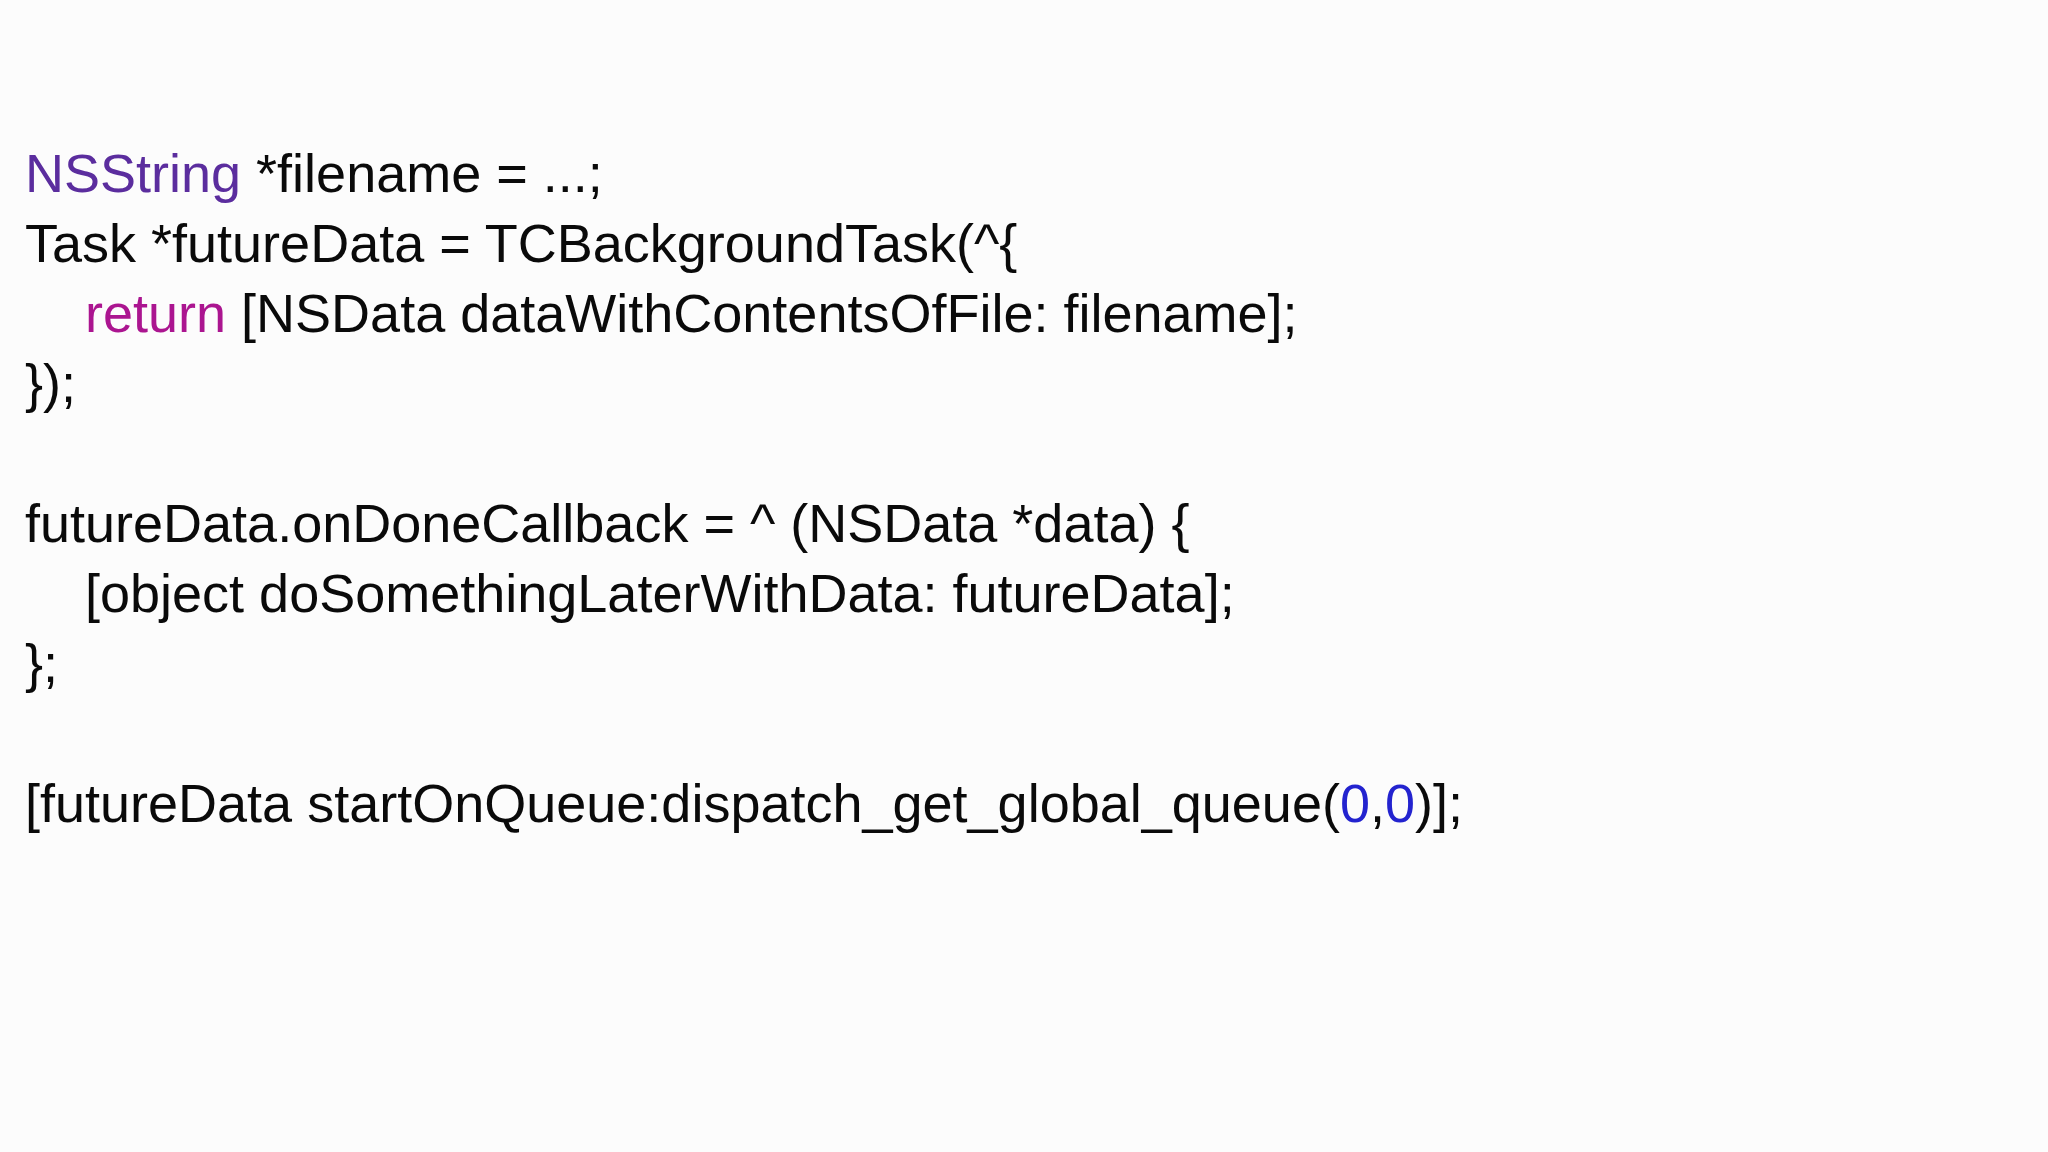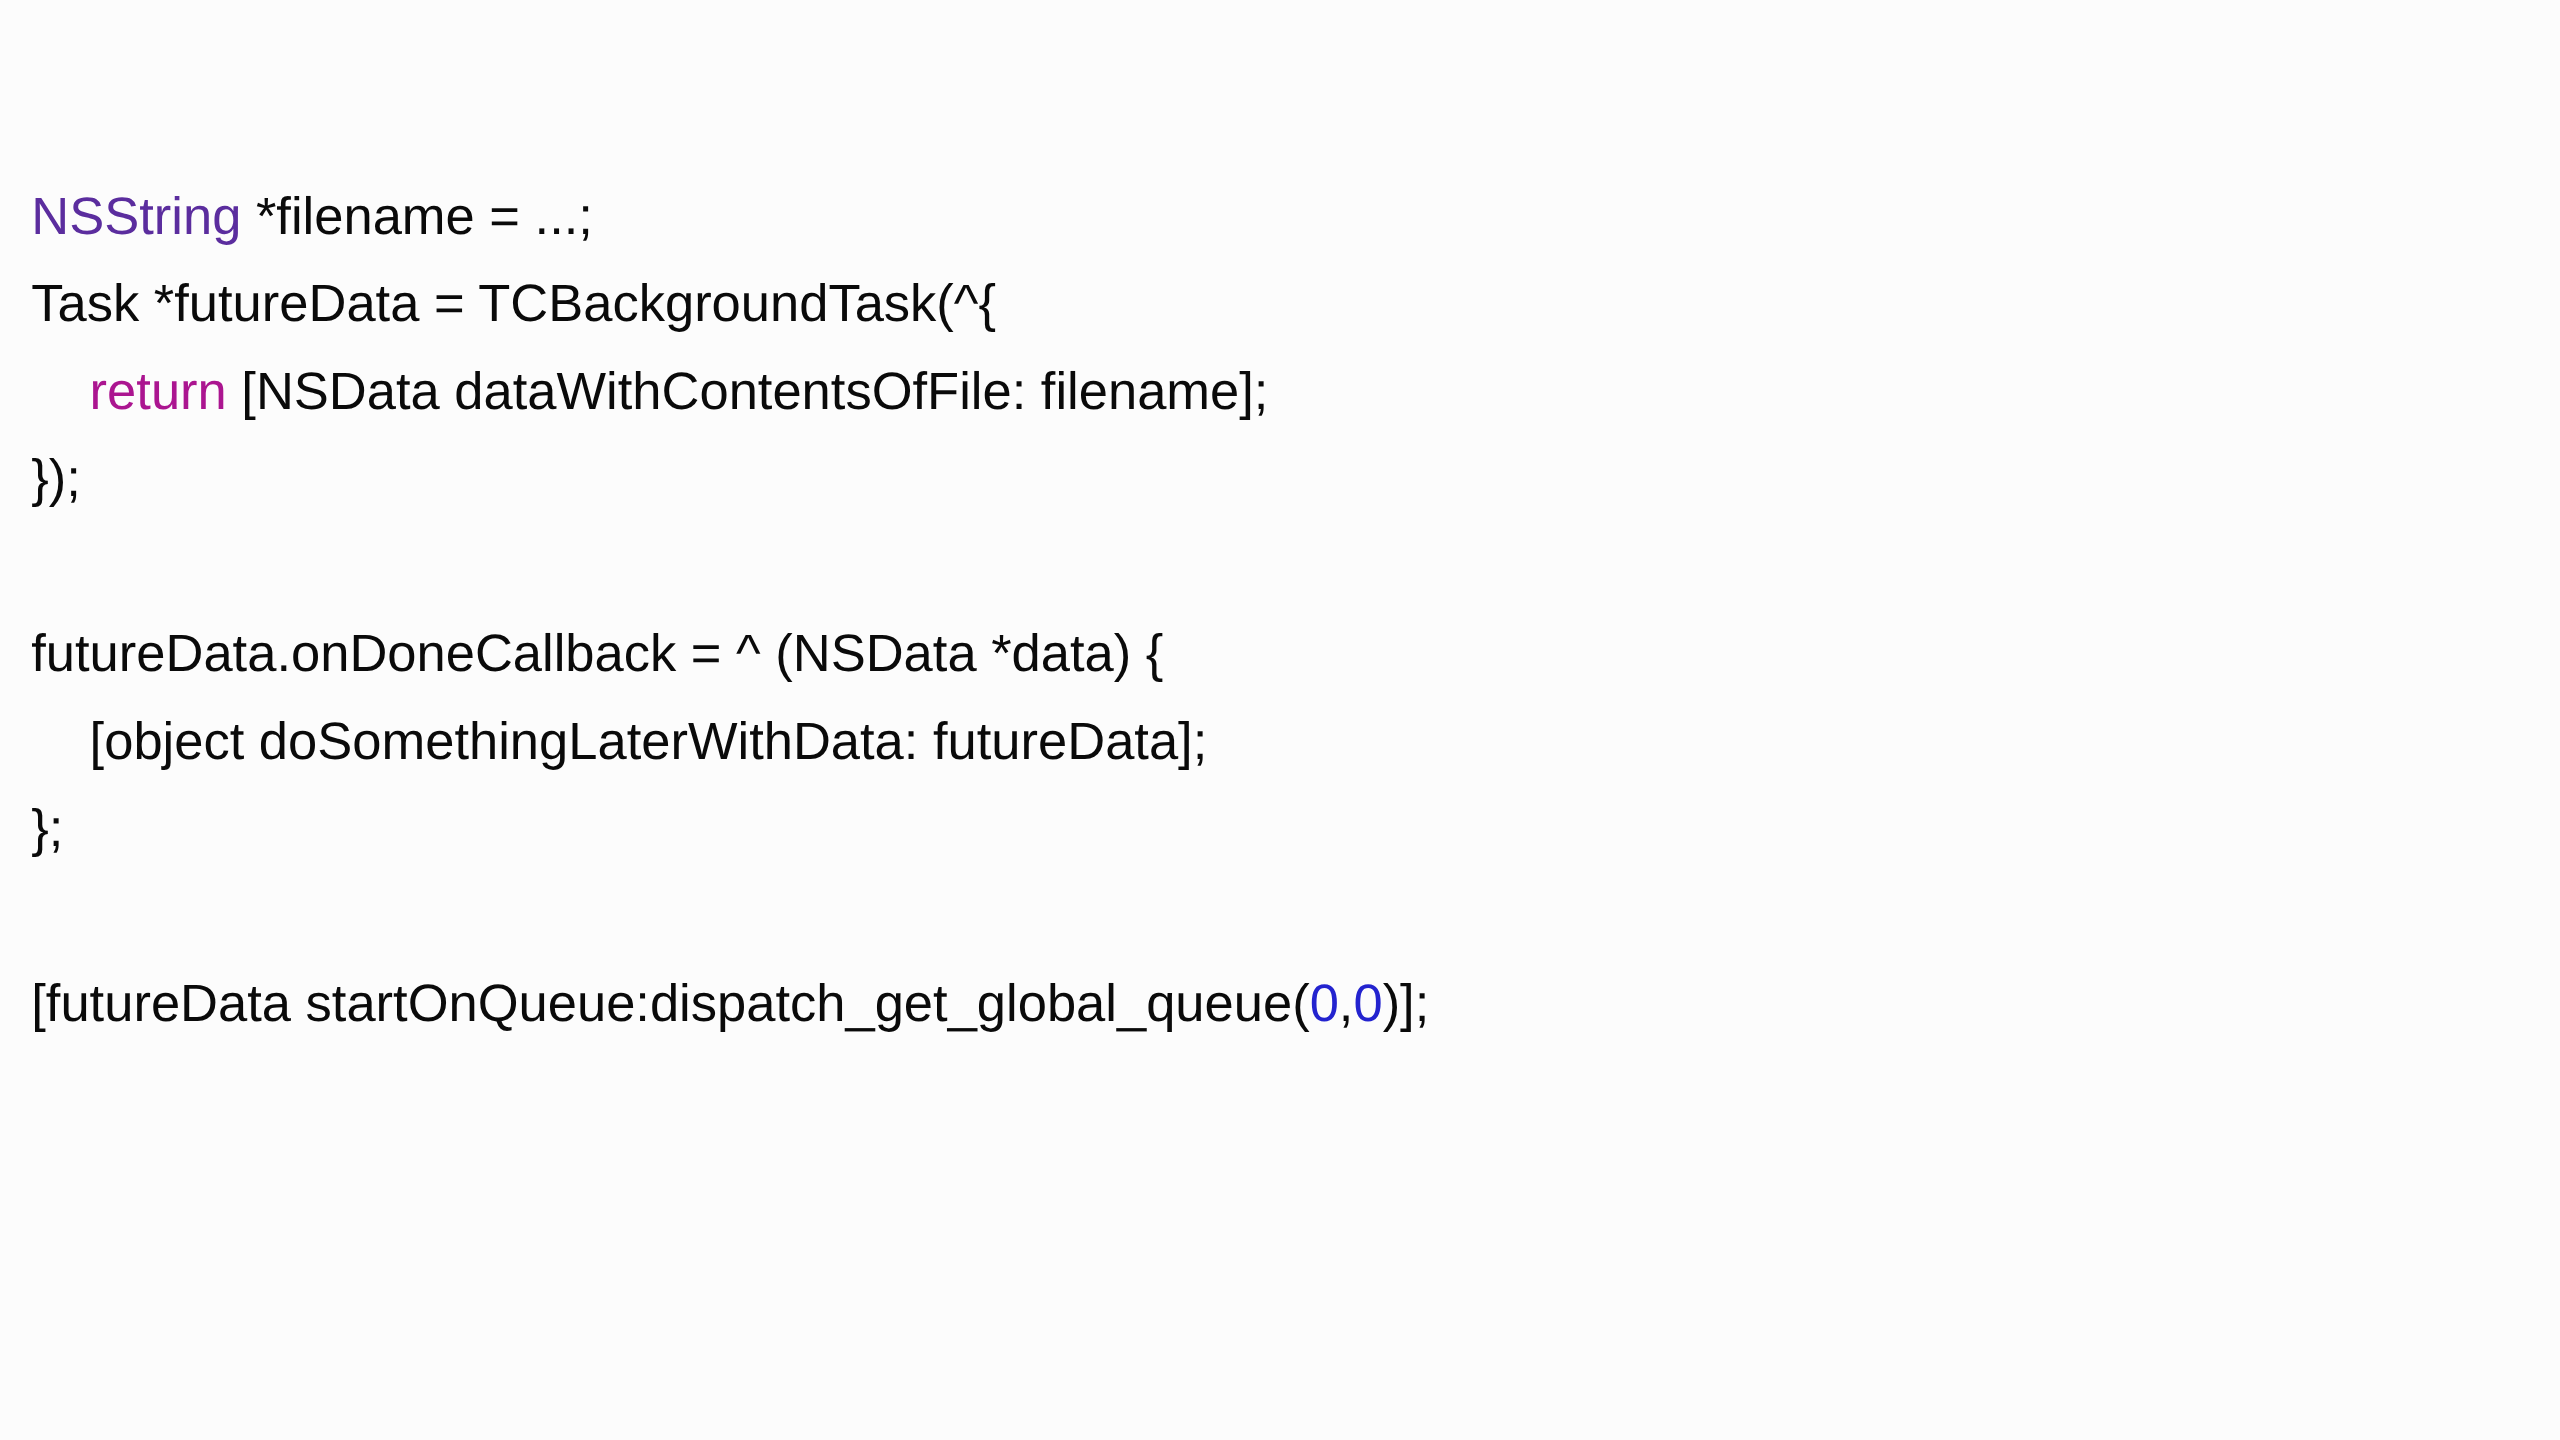--- a/index.html
+++ b/index.html
@@ -17,21 +17,21 @@
   .slide {
     position: absolute;
     inset: 0;
   }
   .code {
     position: absolute;
     left: 25px;
     top: 138px;
     margin: 0;
     font-family: "Liberation Sans", sans-serif;
-    font-size: 42px;
+    font-size: 54px;
     line-height: 70px;
     letter-spacing: 0px;
     white-space: pre;
     color: #0a0a0a;
   }
   .code .line {
     min-height: 70px;
   }
 </style>
 </head>

